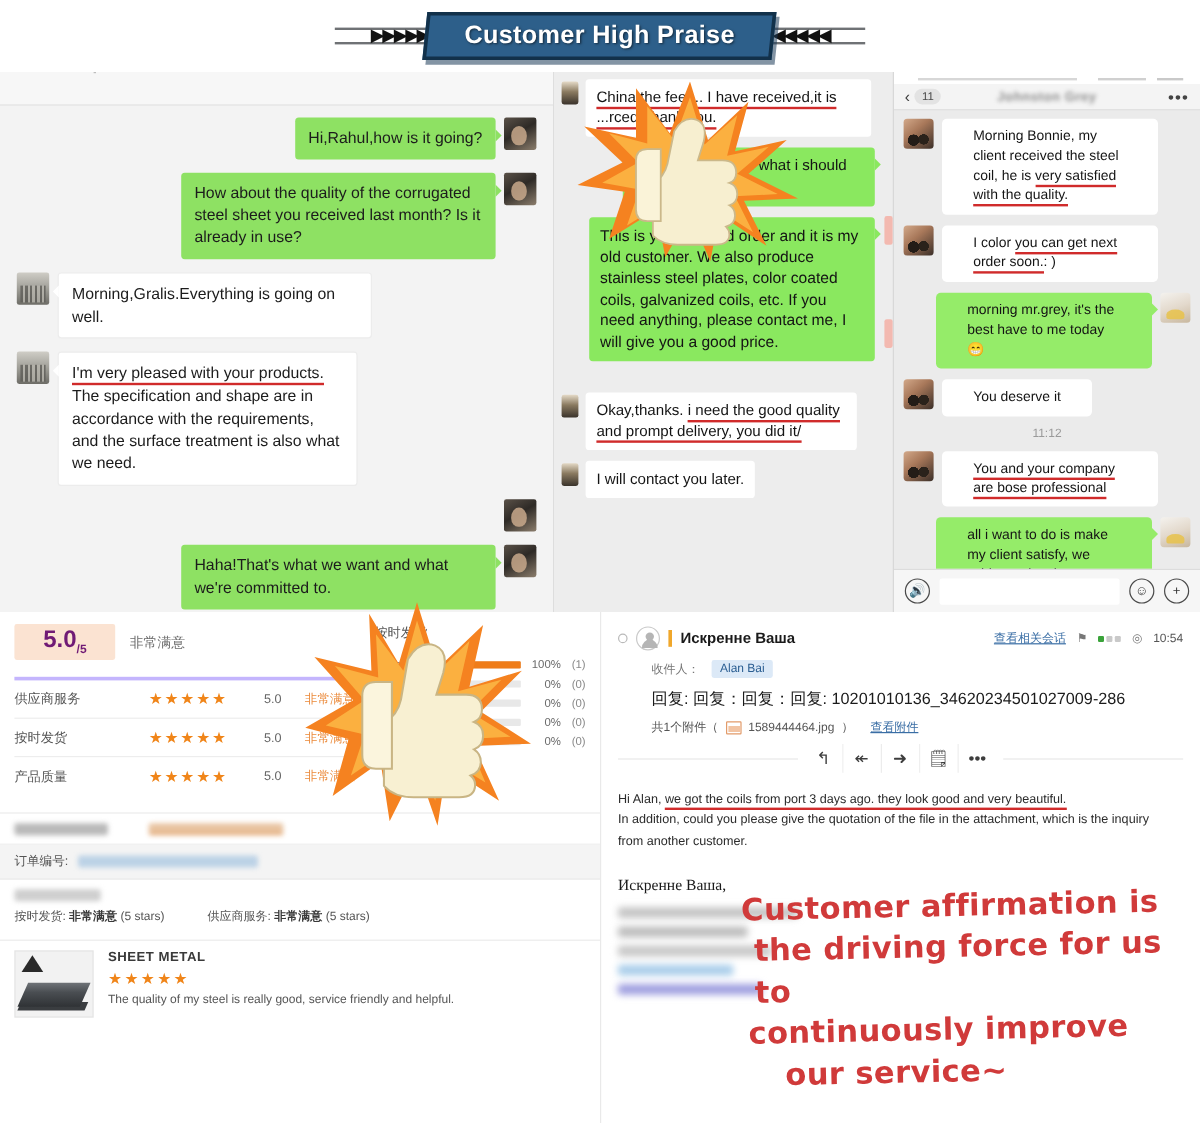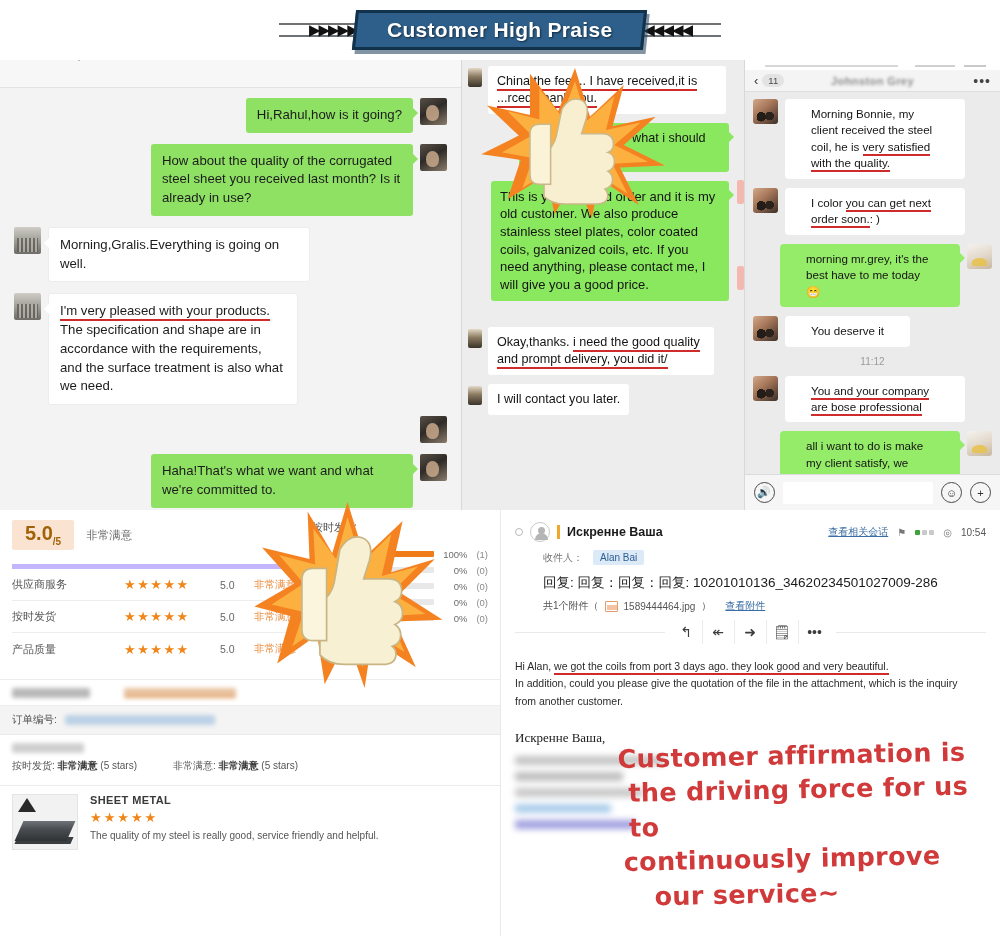--- a/index.html
+++ b/index.html
@@ -200,26 +200,26 @@
   
   .bottom-row{ display:flex; width:1000px; height:426px; }
   .bl{ width:500px; position:relative; background:#ffffff; }
   .br{ width:500px; position:relative; background:#ffffff; border-left:1px solid #e9e9e9; }
 
   
   .rate-card{ padding:10px 12px 0 12px; display:flex; }
   .rate-left{ width:300px; }
   .score-line{ display:flex; align-items:center; gap:12px; }
   .score-badge{
-    background:#fbe3d2; color:#a16207; font-weight:bold; font-size:20px;
-    padding:2px 13px 3px; border-radius:2px; line-height:1.1;
+    background:#fbe3d2; color:#701a75; font-weight:bold; font-size:20px;
+    padding:2px 24px 3px; border-radius:2px; line-height:1.1;
   }
   .score-badge sub{ font-size:10px; font-weight:bold; }
   .score-word{ font-size:11.5px; color:#6b6b6b; filter:blur(.5px); }
-  .rate-rows{ margin-top:14px; border-top:5px solid #c4b5fd; }
+  .rate-rows{ margin-top:14px; border-top:3px solid #c4b5fd; }
   .rate-row{
     display:flex; align-items:center; height:32px; border-bottom:1px solid #ededed;
     font-size:11px; color:#555;
   }
   .rate-name{ width:112px; filter:blur(.5px); }
   .stars{ color:#f08519; font-size:13px; letter-spacing:1.5px; width:96px; }
   .rate-val{ width:34px; color:#666; font-size:10.5px; }
   .rate-tag{ color:#eb8a3a; font-size:10.5px; filter:blur(.5px); }
 
   .rate-right{ width:190px; padding-left:14px; }
@@ -589,21 +589,21 @@
 
       <div class="ow-meta">
         <div class="blurchip" style="width:72px;background:#cfcfcf;"></div>
         <div class="ow-line">
           <div>
             <span class="b">按时发货:</span>
             <span class="ow-tag">非常满意</span>
             <span>(5 stars)</span>
           </div>
           <div>
-            <span class="b">非常满意:</span>
+            <span class="b">供应商服务:</span>
             <span class="ow-tag">非常满意</span>
             <span>(5 stars)</span>
           </div>
         </div>
       </div>
 
       <div class="sep-h" style="margin-top:8px;"></div>
 
       <div class="ow-prod">
         <div class="prod-img">

